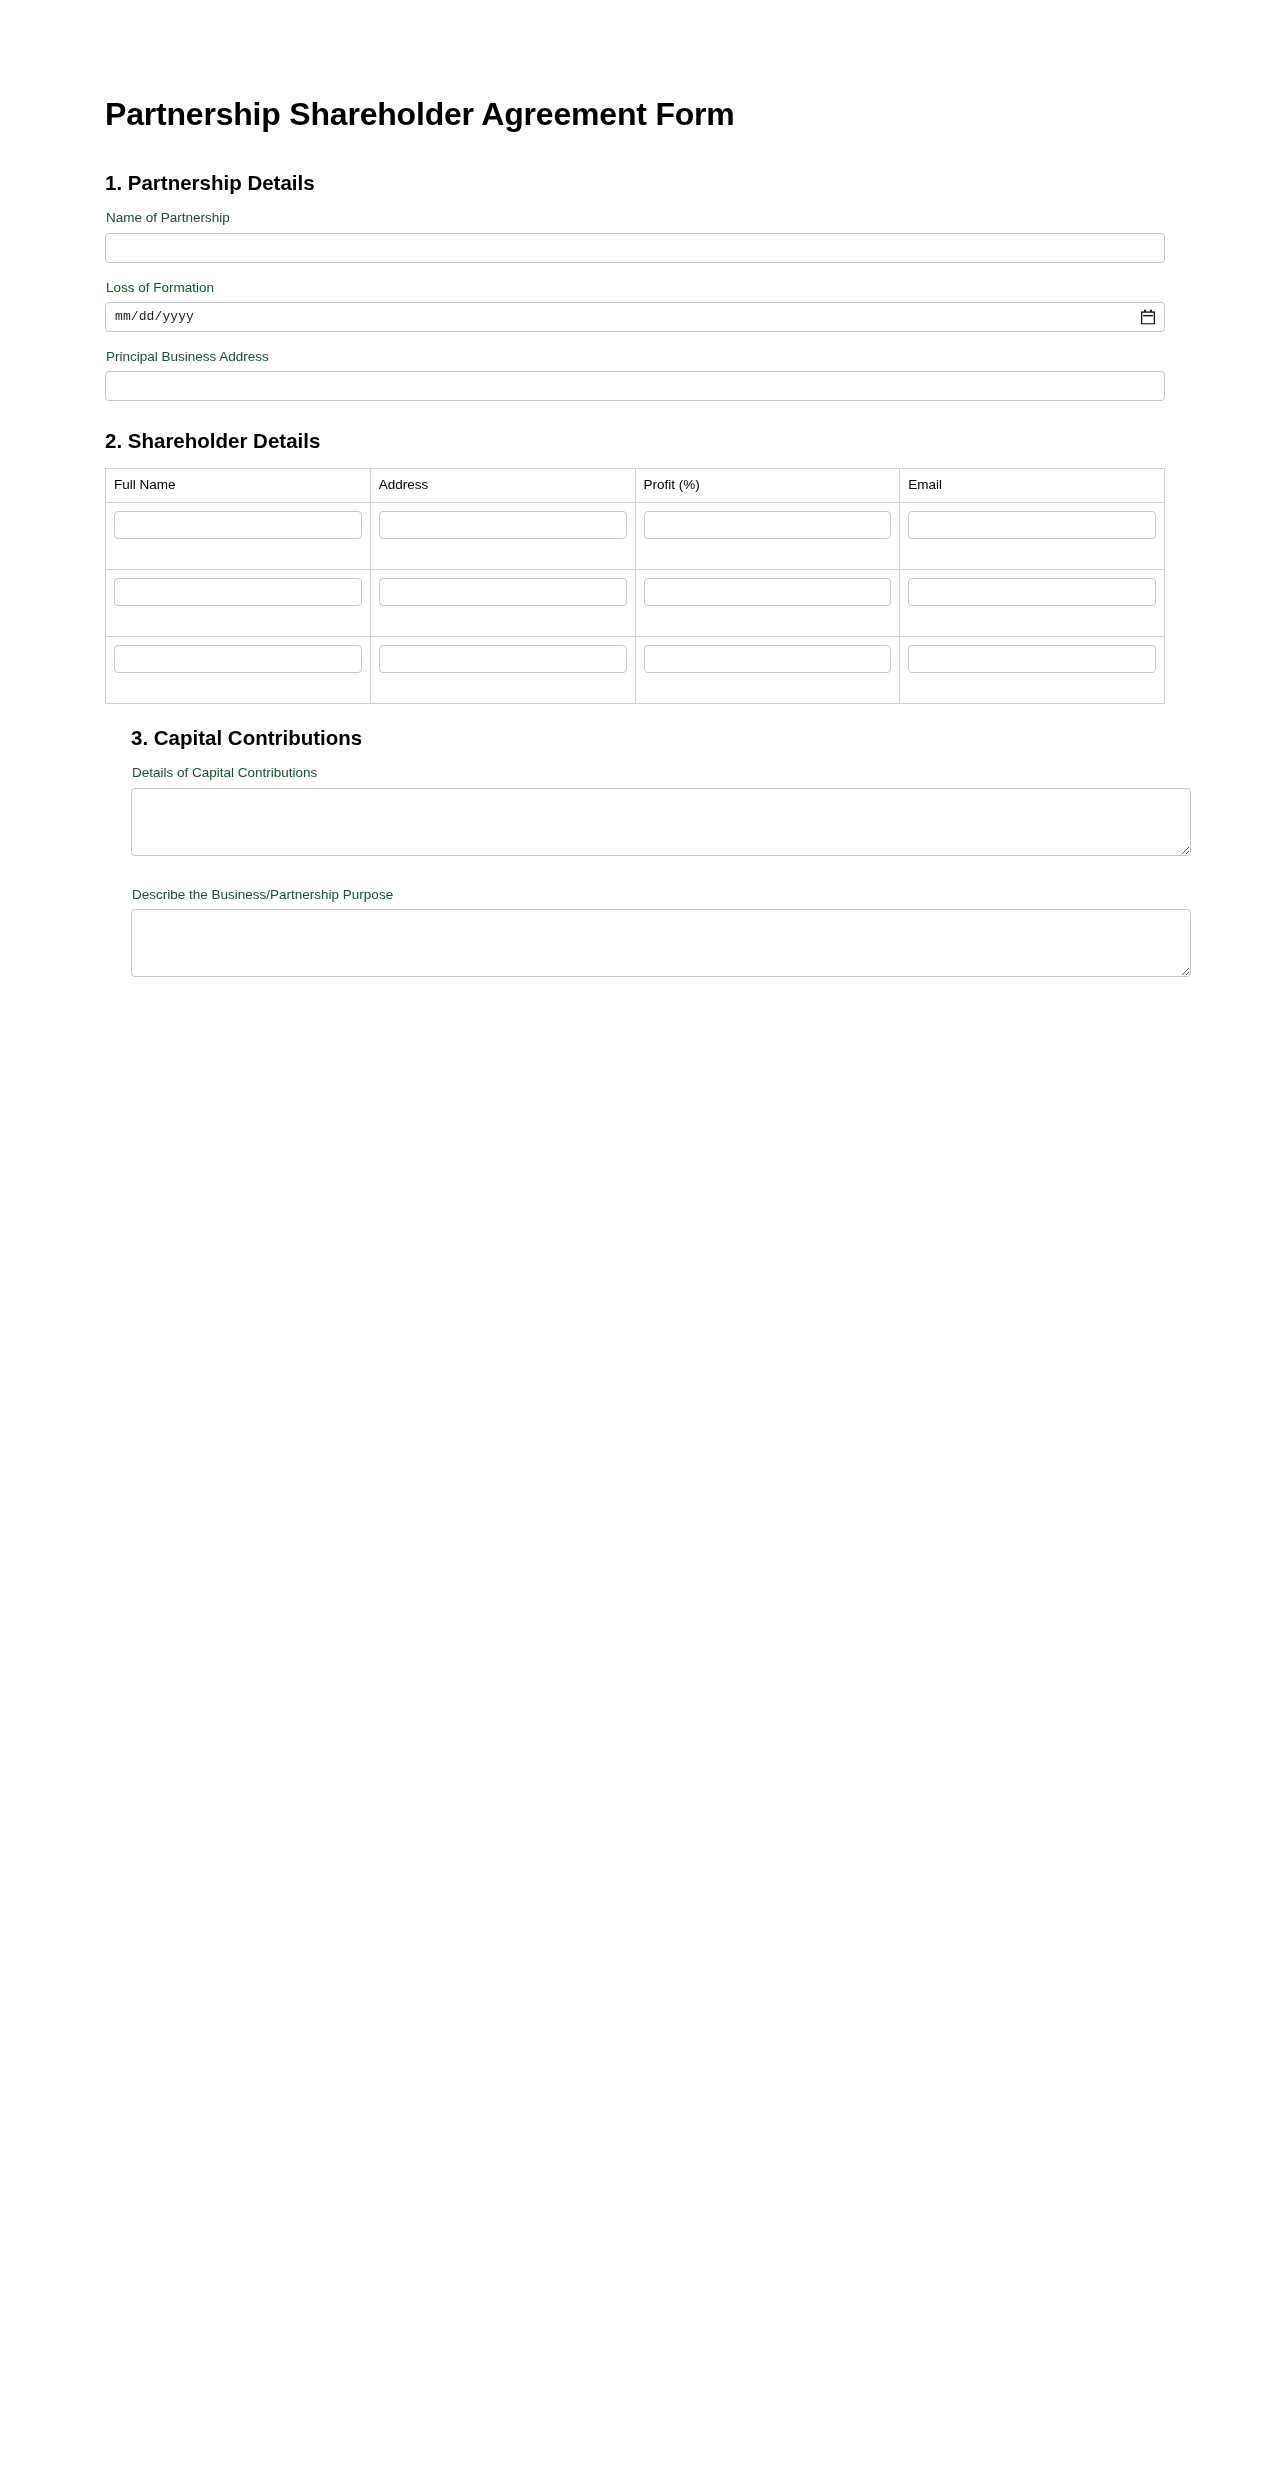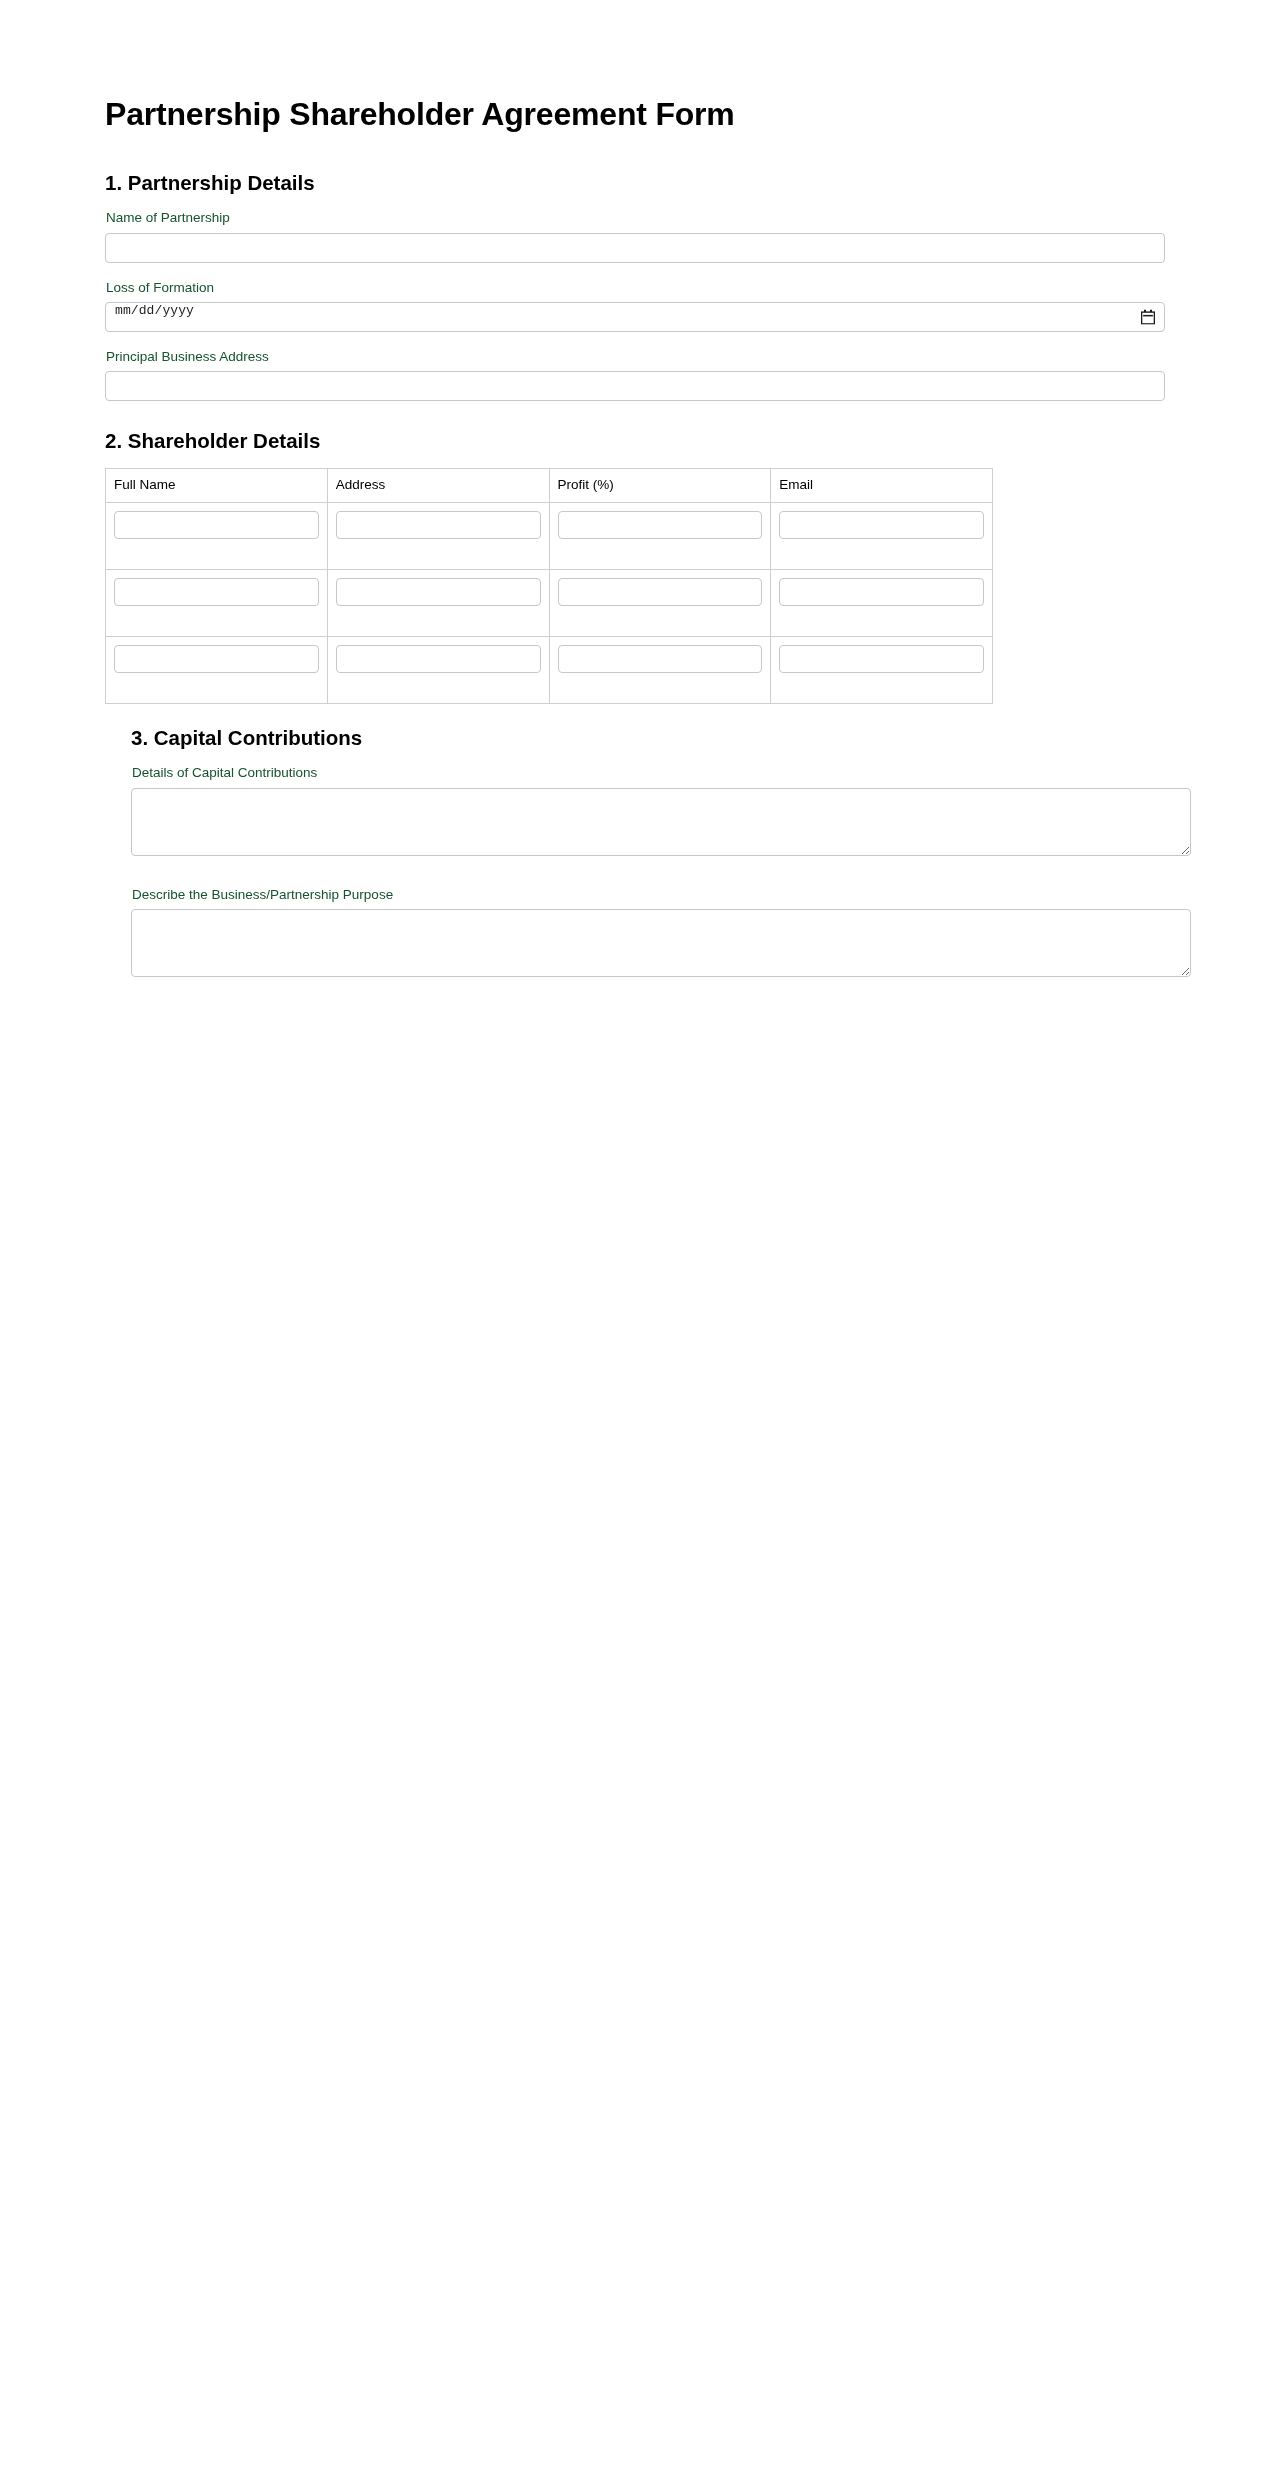--- a/index.html
+++ b/index.html
@@ -70,20 +70,21 @@
   
   .date-wrap {
     position: relative;
     width: 1060px;
     height: 30px;
     box-sizing: border-box;
     border: 1px solid #c7c7c7;
     border-radius: 4px;
     background: #fff;
     display: flex;
+    align-items: center;
   }
   .date-placeholder {
     font-family: "Liberation Mono", monospace;
     font-size: 13px;
     letter-spacing: 0.1px;
     color: #232323;
     padding-left: 9px;
     user-select: none;
   }
   .date-picker-btn {
@@ -96,21 +97,21 @@
     cursor: default;
   }
   .cal-icon {
     display: block;
     width: 14px;
     height: 15px;
   }
   
   .sh-table {
     border-collapse: collapse;
-    width: 888px;
+    width: 1060px;
     table-layout: fixed;
     margin-top: 2px;
   }
   .sh-table th,
   .sh-table td {
     border: 1px solid #cfcfcf;
     text-align: left;
     vertical-align: top;
   }
   .sh-table th {

